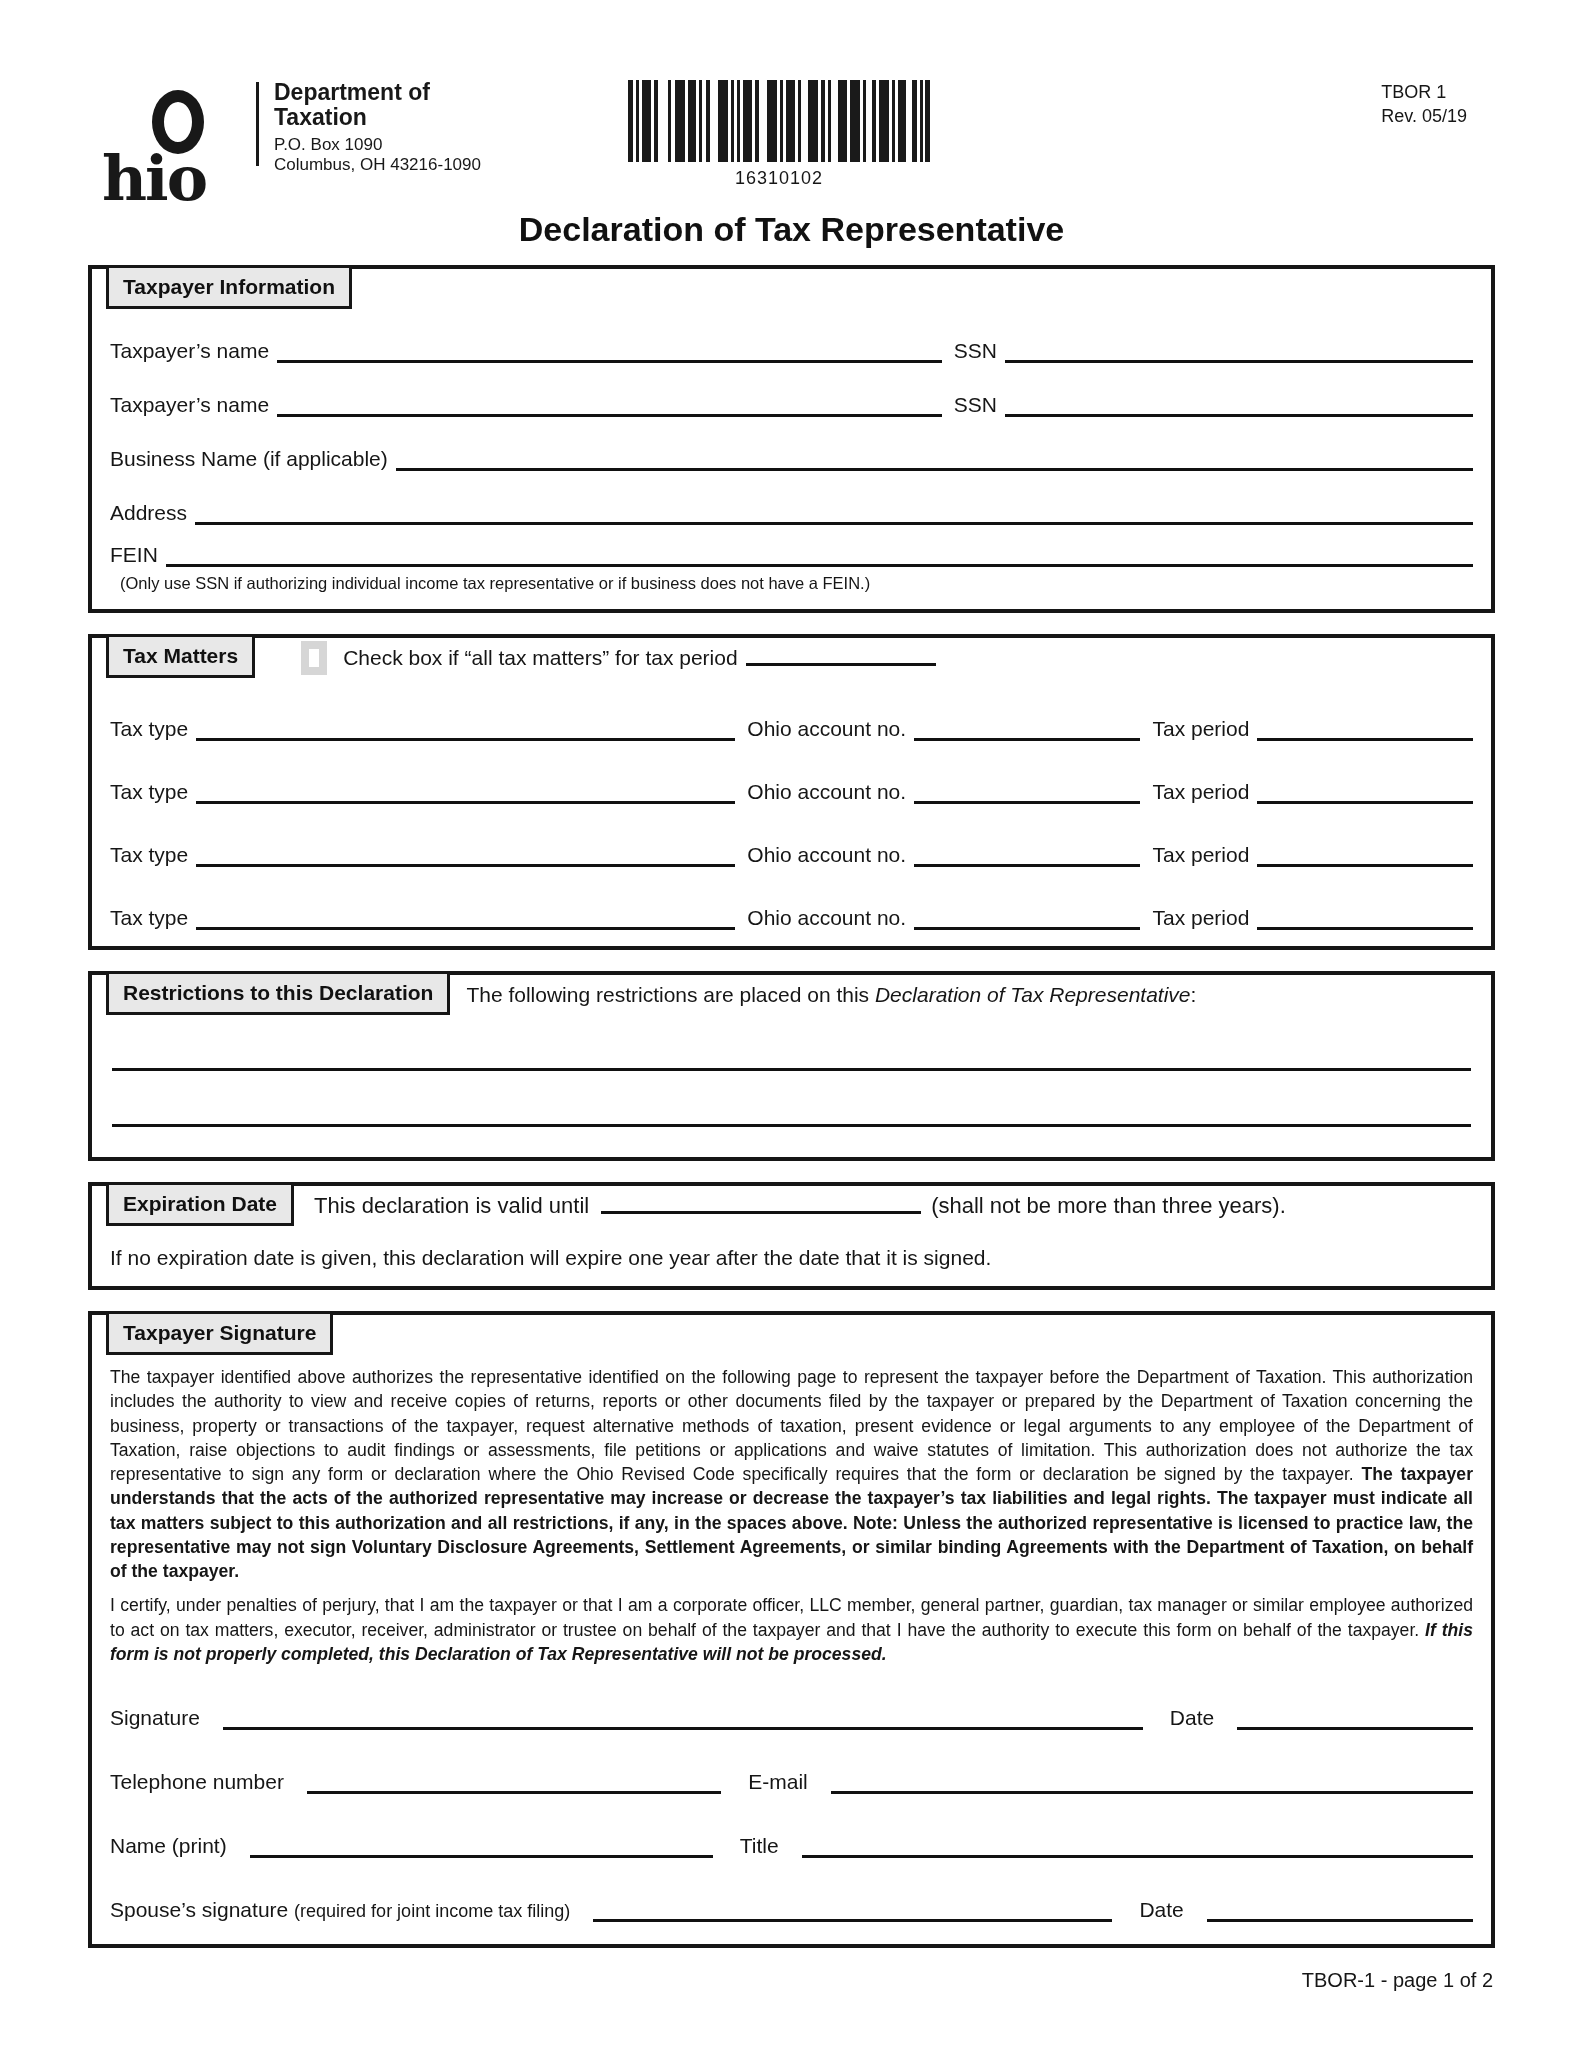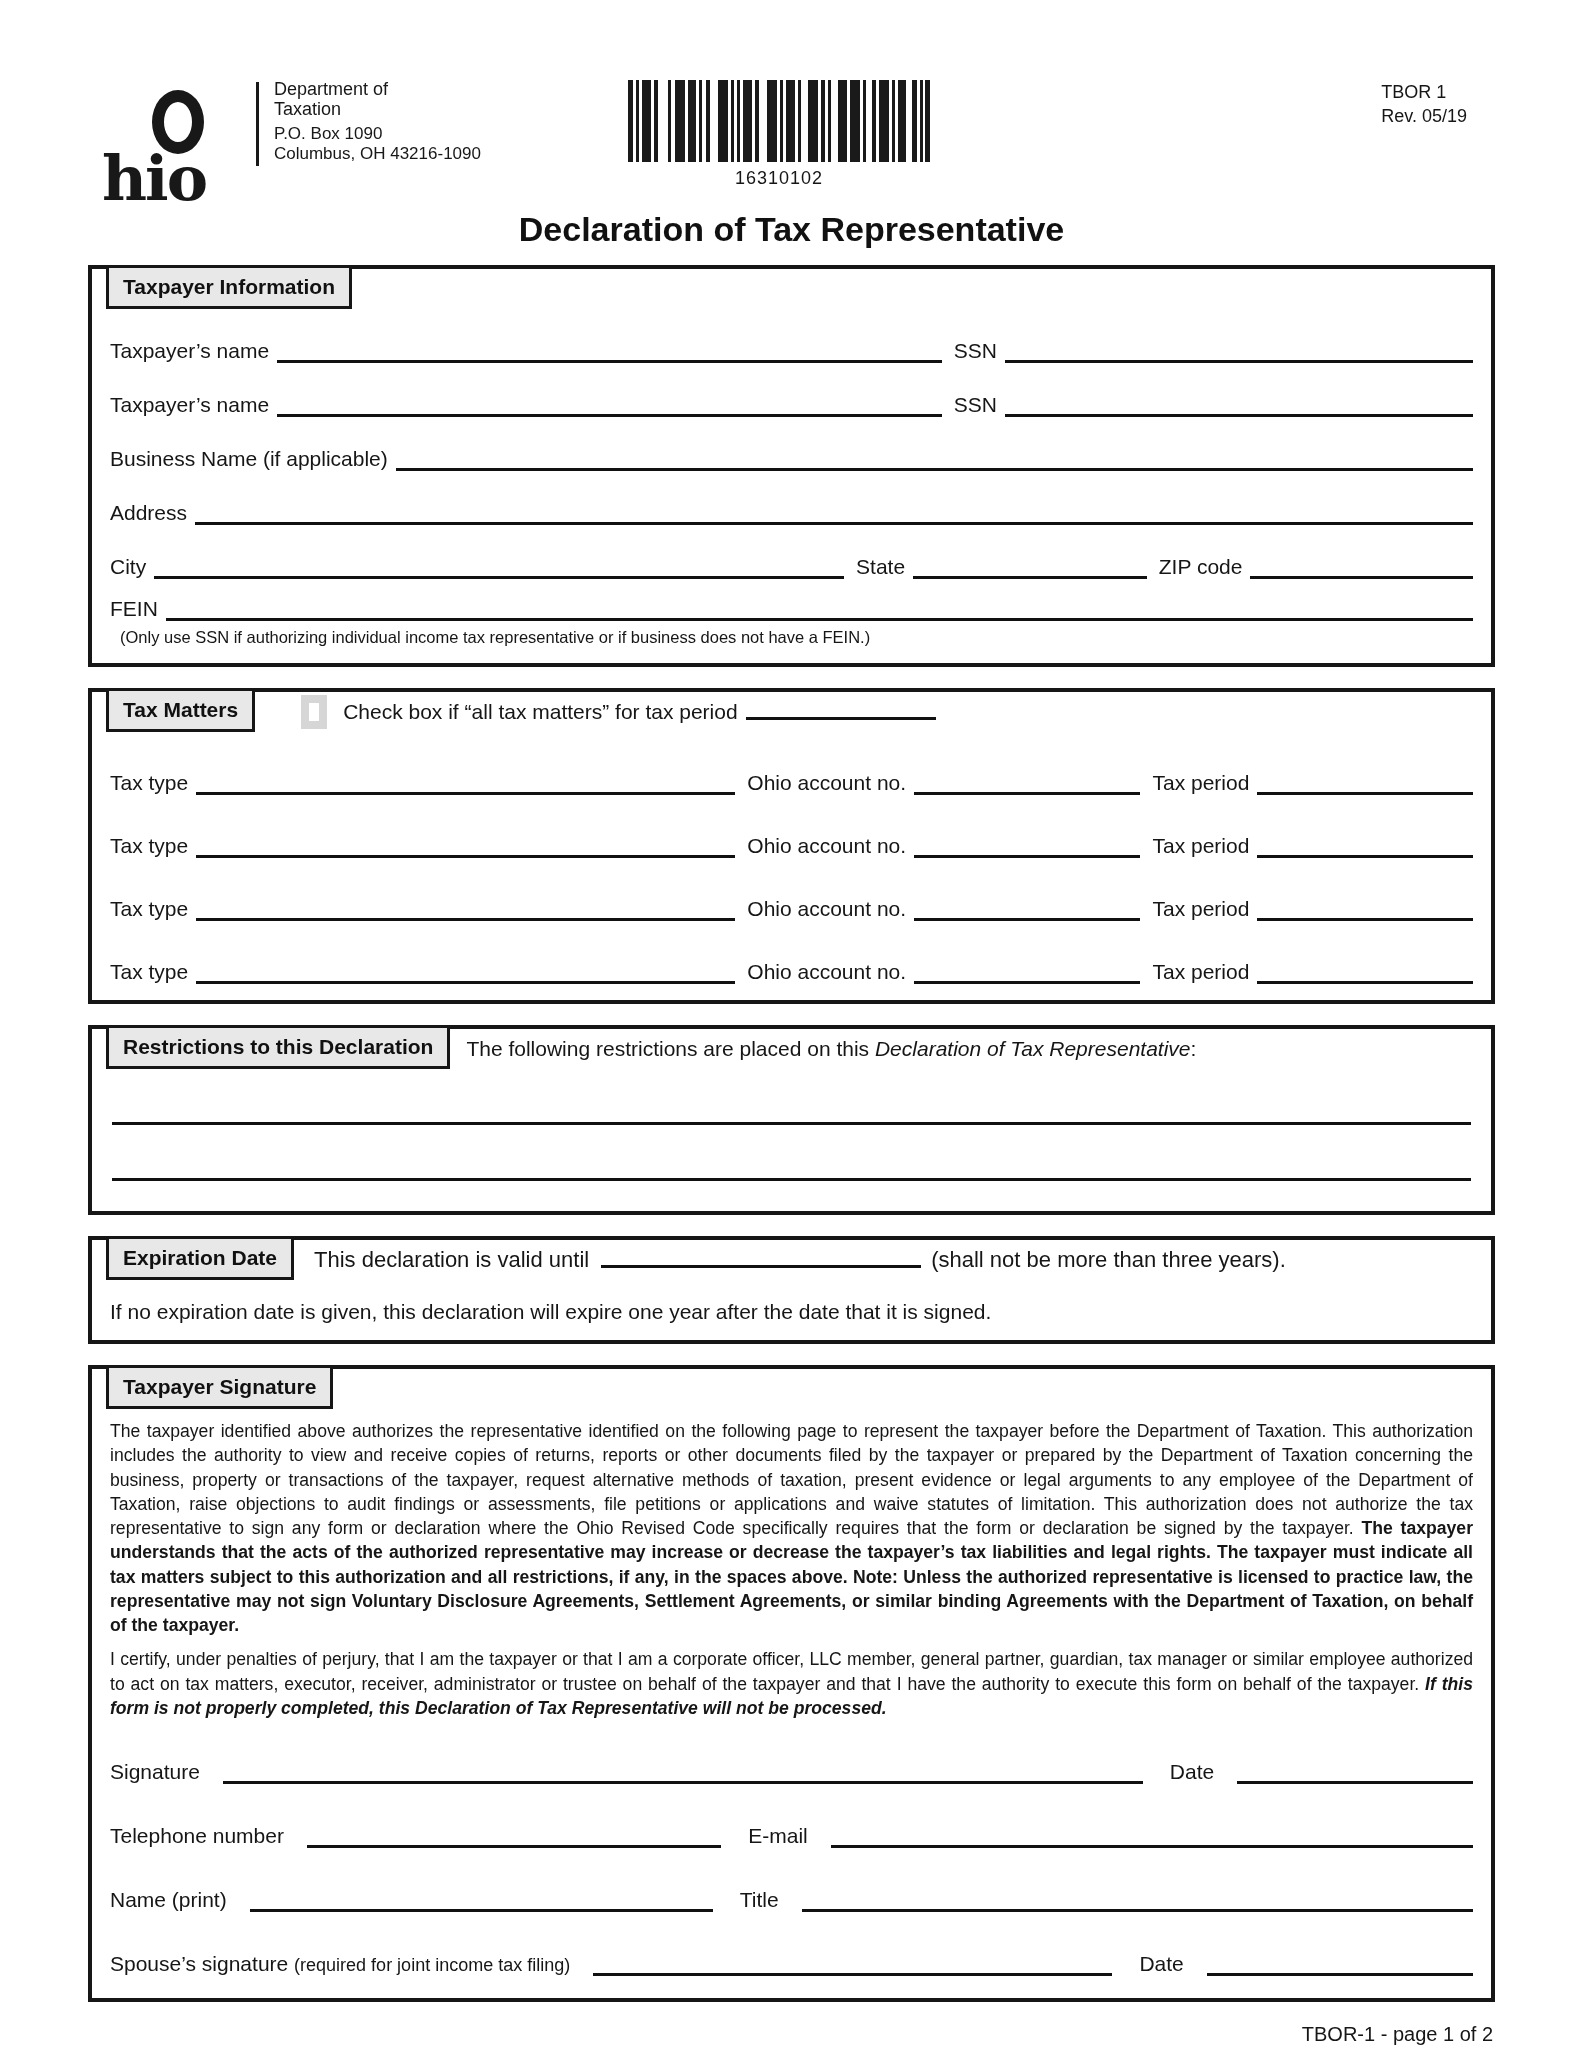--- a/index.html
+++ b/index.html
@@ -19,21 +19,21 @@
   .logo-o {
     width:52px; height:64px; border:12px solid #181818; border-radius:50%;
     display:inline-block; margin-right:2px;
   }
   .logo-hio {
     font-family:"DejaVu Serif", serif; font-weight:bold; font-size:62px;
     letter-spacing:-2px; line-height:0.82; color:#181818;
   }
   .hdr-divider { position:absolute; left:168px; top:10px; width:3px; height:84px; background:#181818; }
   .dept { position:absolute; left:186px; top:8px; }
-  .dept-name { font-weight:normal; font-size:18px; line-height:1.1; color:#181818; white-space:pre-line; }
+  .dept-name { font-weight:bold; font-size:23px; line-height:1.1; color:#181818; white-space:pre-line; }
   .dept-addr { font-size:17px; line-height:1.22; margin-top:4px; color:#181818; }
   .bc-wrap { position:absolute; left:536px; top:8px; width:310px; text-align:center; }
   .bc-num { font-size:18px; margin-top:2px; letter-spacing:1px; }
   .formcode { position:absolute; right:28px; top:8px; text-align:left; font-size:18px; line-height:1.35; }
 
   .title { text-align:center; font-weight:bold; font-size:34px; margin:2px 0 16px 0; color:#111; }
 
   
   .sec { border:4px solid #161616; margin-bottom:21px; padding:0 18px 16px 18px; position:relative; }
   .tab {
@@ -162,28 +162,20 @@
     <div class="frow">
       <span class="lbl">Business Name (if applicable)</span>
       <span class="ln"></span>
     </div>
 
     <div class="frow">
       <span class="lbl">Address</span>
       <span class="ln"></span>
     </div>
 
-    <div class="frow">
-      <span class="lbl">City</span>
-      <span class="ln" style="flex:3.1"></span>
-      <span class="lbl2">State</span>
-      <span class="ln" style="flex:1.05"></span>
-      <span class="lbl2">ZIP code</span>
-      <span class="ln" style="flex:1"></span>
-    </div>
 
     <div class="frow" style="margin-top:18px">
       <span class="lbl">FEIN</span>
       <span class="ln"></span>
     </div>
 
     <div class="note">(Only use SSN if authorizing individual income tax representative or if business does not have a FEIN.)</div>
   </div>
 
   <div class="sec" id="sec-taxmatters">

